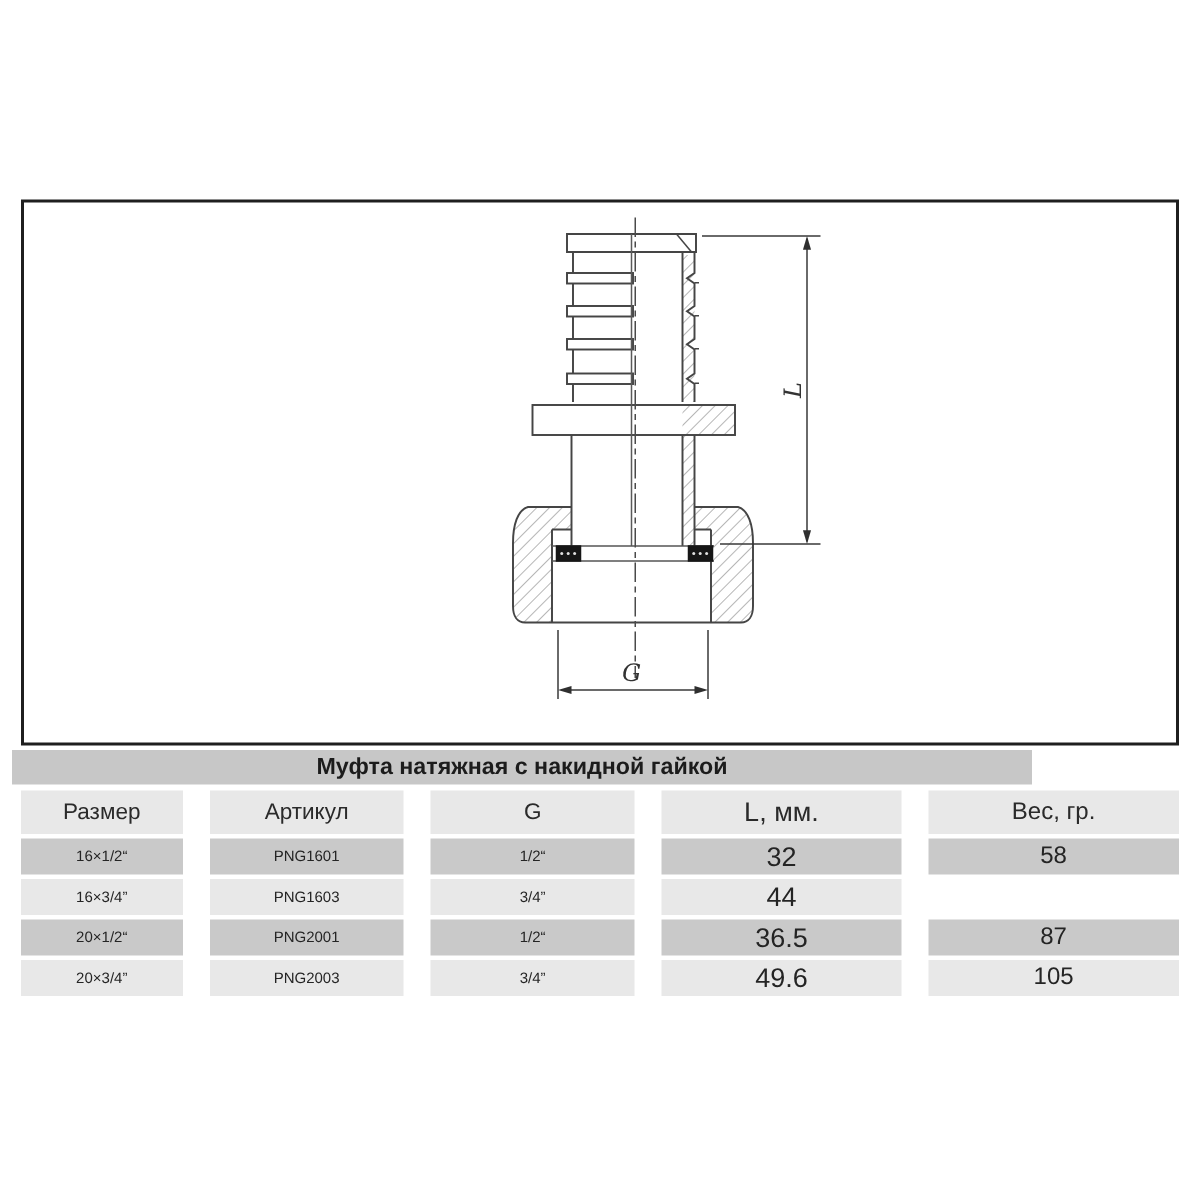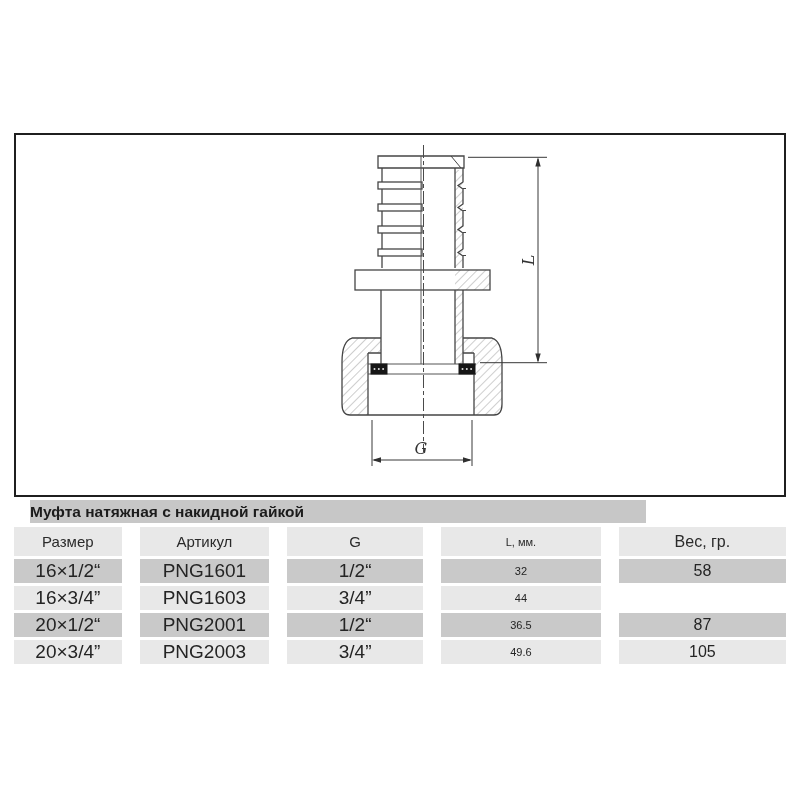--- a/index.html
+++ b/index.html
@@ -4,43 +4,43 @@
 <style>
   html,body { margin:0; padding:0; }
   body {
     width:800px; height:800px; position:relative; overflow:hidden;
     background:#ffffff;
     font-family:"Liberation Sans", sans-serif;
   }
   .drawing-svg { position:absolute; left:0; top:0; }
 
   .tbl-title {
-    position:absolute; left:30px; width:616px; top:500px; height:23px;
+    position:absolute; left:8px; width:680px; top:500px; height:23px;
     background:#c7c7c7; color:#1c1c1c;
-    font-weight:bold; font-size:15.5px; line-height:23px; text-align:left;
+    font-weight:bold; font-size:15.5px; line-height:23px; text-align:center;
   }
   .tbl-row {
     position:absolute; left:14px; width:772px;
     display:grid;
     grid-template-columns:114fr 137fr 144fr 169fr 177fr;
     column-gap:18px;
   }
   .tbl-row .cell {
     display:flex; align-items:center; justify-content:center;
-    color:#242424; font-size:19px; white-space:nowrap;
+    color:#242424; font-size:10px; white-space:nowrap;
   }
   .row-hdr  { top:527px; height:29px; }
   .row-1    { top:559px; height:24px; }
   .row-2    { top:586px; height:24px; }
   .row-3    { top:613px; height:24px; }
   .row-4    { top:640px; height:24px;border-radius:10px; }
   .row-hdr .cell   { background:#e8e8e8; font-size:15px; color:#2a2a2a; }
   .row-dark .cell  { background:#c9c9c9; }
   .row-light .cell { background:#e8e8e8; }
-  .tbl-row .cell:nth-child(4) { font-size:11px; }
+  .tbl-row .cell:nth-child(4) { font-size:18px; }
   .tbl-row .cell:nth-child(5) { font-size:16px; }
 
   .dim-label {
     font-family:"DejaVu Serif", serif;
     font-style:italic; font-size:16px; fill:#333333;
   }
 </style>
 </head>
 <body>
 

